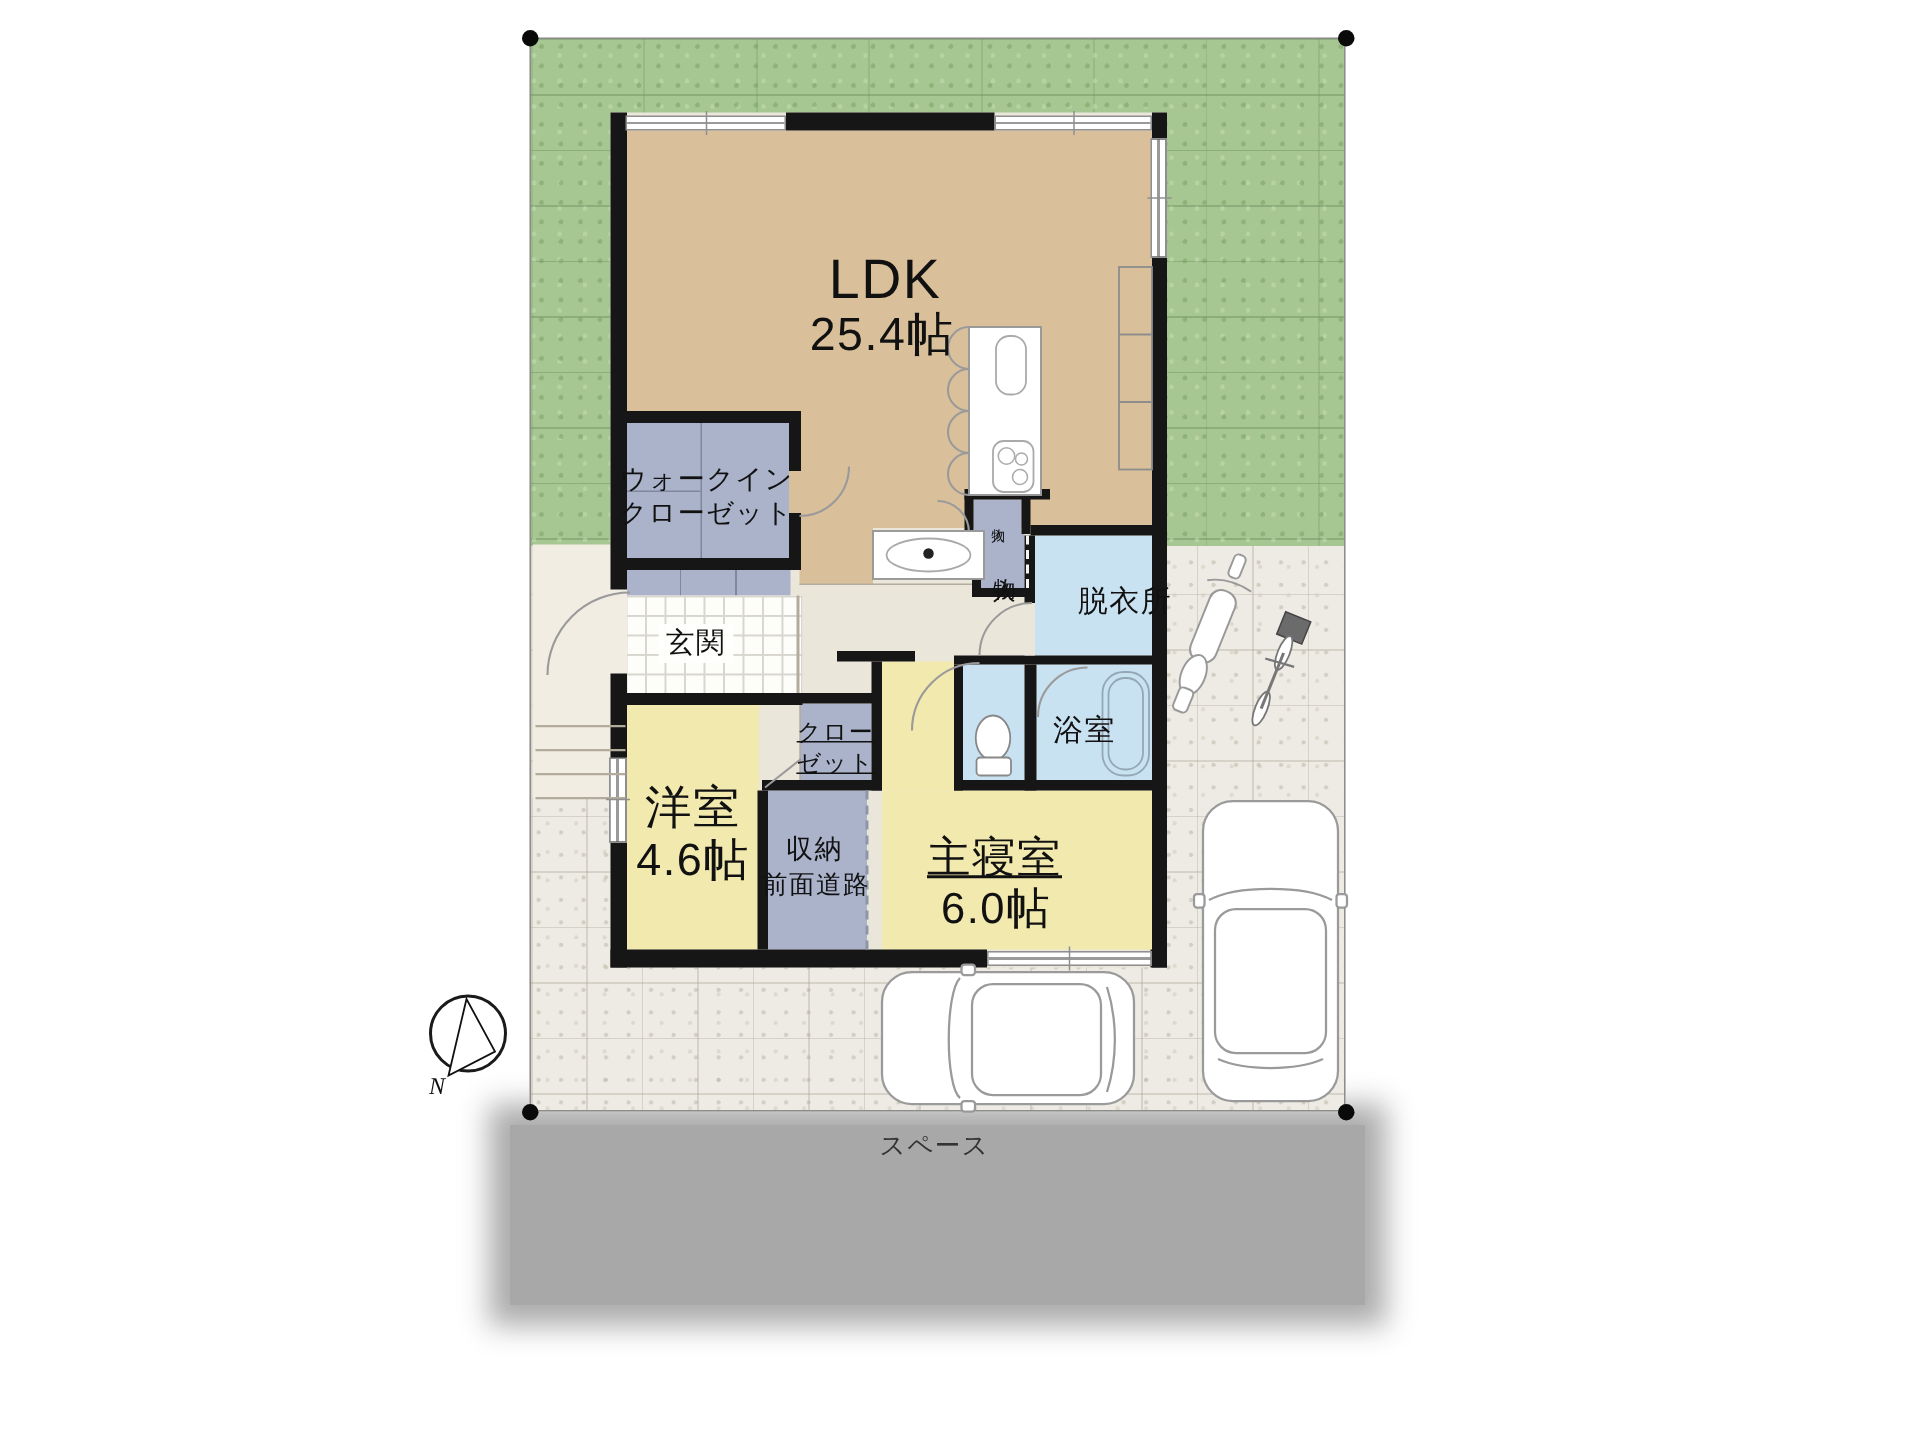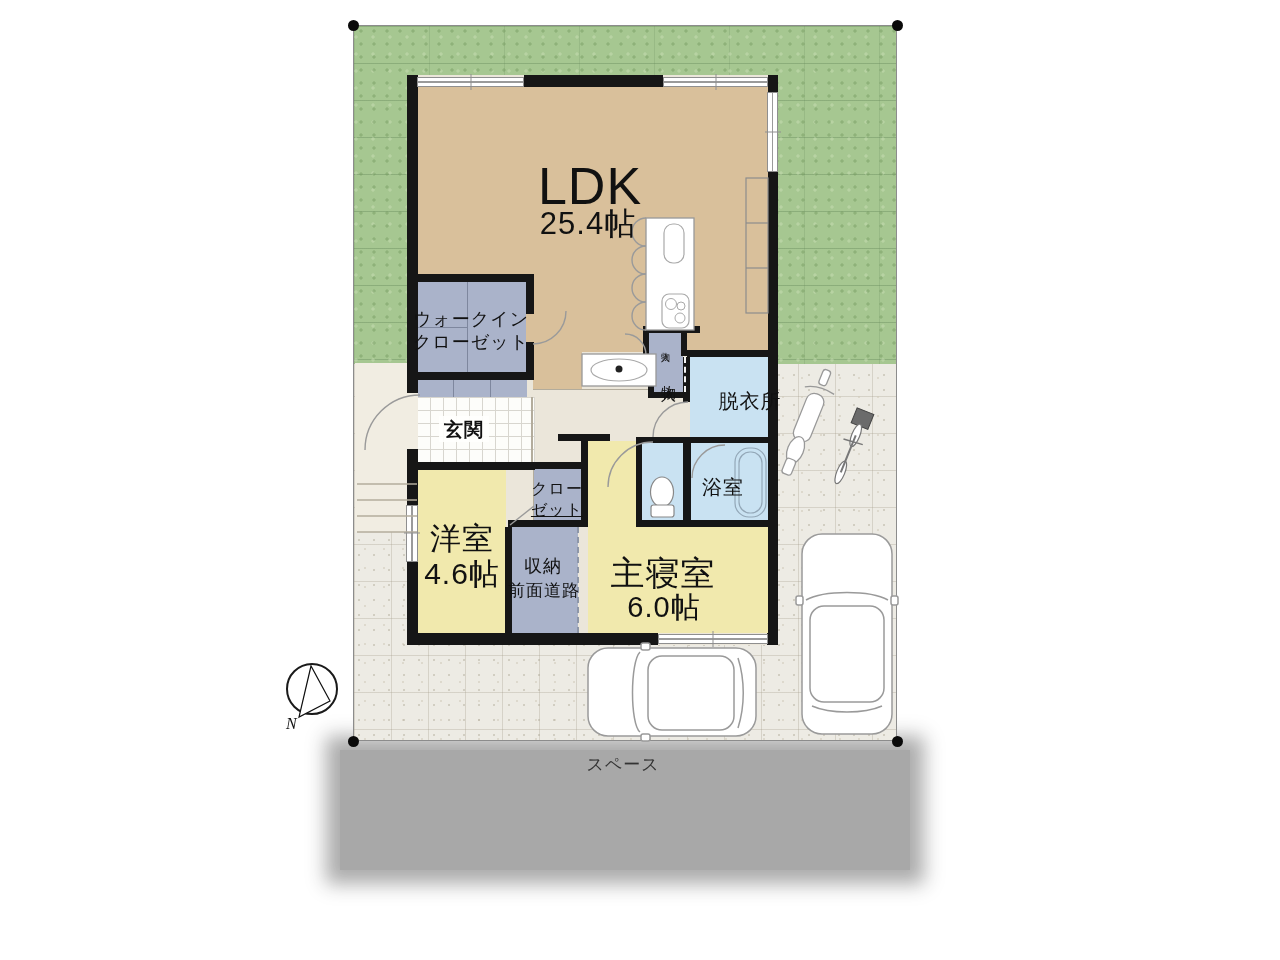--- a/index.html
+++ b/index.html
@@ -226,37 +226,37 @@
     </g>
 
     <g>
       <circle cx="312" cy="689" r="25" fill="#fff" stroke="#1a1a1a" stroke-width="2"></circle>
       <polygon points="311,666 299,717 309,694" fill="#111"></polygon>
       <polygon points="311,666 299,717 330,701" fill="#fff" stroke="#111" stroke-width="1.2"></polygon>
       <text x="286" y="729" font-size="16" font-style="italic" font-family="Liberation Serif, serif" fill="#111">N</text>
     </g>
   </svg>
 
-  <div class="lbl" style="left:590px;top:186px;font-size:52px;">LDK</div>
+  <div class="lbl" style="left:590px;top:186px;font-size:37px;">LDK</div>
   <div class="lbl" style="left:588px;top:223px;font-size:31px;">25.4帖</div>
   <div class="lbl" style="left:471px;top:319px;font-size:18px;">ウォークイン</div>
   <div class="lbl" style="left:471px;top:342px;font-size:18px;">クローゼット</div>
   <div class="genkan-bg" style="left:439px;top:416px;width:50px;height:26px;"></div>
-  <div class="lbl" style="left:464px;top:429px;font-size:19px;font-weight:bold;">玄関</div>
+  <div class="lbl" style="left:464px;top:429px;font-size:19px;">玄関</div>
   <div class="lbl-v" style="left:665px;top:345px;font-size:9px;letter-spacing:0;">物入</div>
   <div class="lbl-v" style="left:669px;top:374px;font-size:15px;letter-spacing:0;">物入</div>
   <div class="lbl" style="left:750px;top:401px;font-size:20px;">脱衣所</div>
   <div class="lbl" style="left:723px;top:487px;font-size:20px;">浴室</div>
-  <div class="lbl" style="left:557px;top:489px;font-size:16px;">クロー</div>
+  <div class="lbl" style="left:557px;top:489px;font-size:16px;text-decoration:underline;">クロー</div>
   <div class="lbl" style="left:557px;top:510px;font-size:16px;text-decoration:underline;">ゼット</div>
   <div class="lbl" style="left:462px;top:538px;font-size:31px;">洋室</div>
   <div class="lbl" style="left:462px;top:574px;font-size:30px;text-align:right;">4.6帖</div>
   <div class="lbl" style="left:543px;top:566px;font-size:18px;">収納</div>
   <div class="lbl" style="left:544px;top:590px;font-size:17px;">前面道路</div>
-  <div class="lbl" style="left:663px;top:573px;font-size:34px;">主寝室</div>
+  <div class="lbl" style="left:663px;top:573px;font-size:29px;text-decoration:underline;">主寝室</div>
   <div class="lbl" style="left:664px;top:607px;font-size:29px;">6.0帖</div>
   <div class="lbl" style="left:623px;top:764px;font-size:17px;color:#333;">スペース</div>
 
   <div class="dot" style="left:348px;top:20px;"></div>
   <div class="dot" style="left:892px;top:20px;"></div>
   <div class="dot" style="left:348px;top:736px;"></div>
   <div class="dot" style="left:892px;top:736px;"></div>
 
 </div>
 

